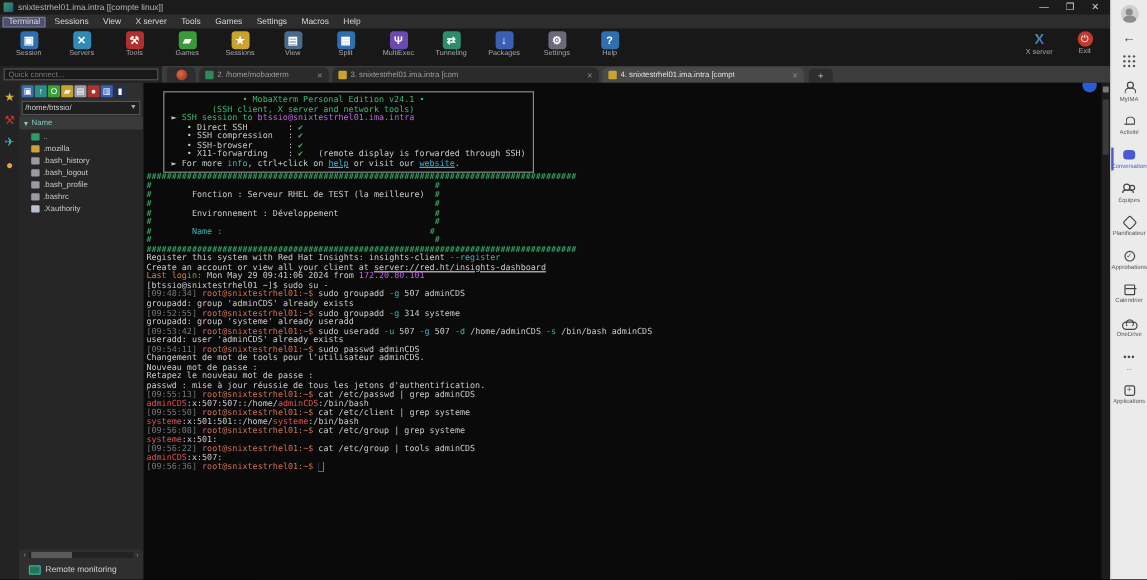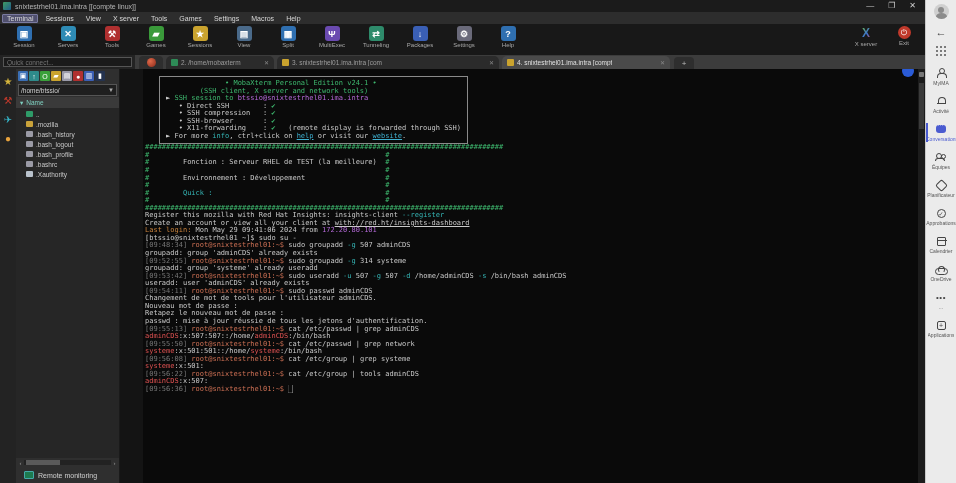--- a/index.html
+++ b/index.html
@@ -74,21 +74,21 @@
   .fi.cert { background:#b9c2cc; }
   .hscroll { height:9px; display:flex; align-items:center; background:#2f2f2f; padding:0 1px; }
   .hscroll .arr { font-size:6px; color:#999; width:7px; text-align:center; }
   .hscroll .track { flex:1; height:5px; background:#222; position:relative; }
   .hscroll .thumb { position:absolute; left:2px; top:0; width:34px; height:5px; background:#5a5a5a; }
   .remote-mon { height:16px; display:flex; align-items:center; gap:4px; padding-left:8px; background:#2f2f2f; }
   .rm-ico { width:10px; height:8px; background:#1d7a4f; border:1px solid #4aa; border-radius:1px; }
   .remote-mon span.lbl { font-size:7px; color:#d0d0d0; }
 
   
-  .termwrap { flex:1; display:flex; min-width:0; position:relative;padding-left:23px; }
+  .termwrap { flex:1; display:flex; min-width:0; position:relative; }
   .terminal { flex:1; background:#0a0a0a; overflow:hidden; padding:1px 0 0 2px; position:relative;
       font-family:"DejaVu Sans Mono", monospace; font-size:7px; line-height:7.55px; }
   .tline { white-space:pre; }
   .banner-box { display:inline-block; border:1px solid #8a8a8a; margin:6px 0 0 14px; padding:3px 6px; }
   .seg-w { color:#c9c9c9; } .seg-g { color:#3eb96f; } .seg-c { color:#35b5b5; }
   .seg-m { color:#b56ad9; } .seg-o { color:#c9823c; } .seg-p { color:#cd7054; }
   .seg-r { color:#e05252; } .seg-d { color:#767676; }
   .seg-u { color:#c9c9c9; text-decoration:underline; }
   .seg-lk { color:#3fb0d0; text-decoration:underline; }
   .seg-cur { background:#b9b9b9; color:#0a0a0a; }
@@ -327,41 +327,41 @@
         <div class="terminal">
           <div class="banner-box"><div class="tline"><span class="seg-g">              • MobaXterm Personal Edition v24.1 •</span></div><div class="tline"><span class="seg-g">        (SSH client, X server and network tools)</span></div><div class="tline"><span class="seg-w"></span></div><div class="tline"><span class="seg-w">► </span><span class="seg-g">SSH session to </span><span class="seg-m">btssio@snixtestrhel01.ima.intra</span></div><div class="tline"><span class="seg-w">   • Direct SSH        : </span><span class="seg-g">✔</span></div><div class="tline"><span class="seg-w">   • SSH compression   : </span><span class="seg-g">✔</span></div><div class="tline"><span class="seg-w">   • SSH-browser       : </span><span class="seg-g">✔</span></div><div class="tline"><span class="seg-w">   • X11-forwarding    : </span><span class="seg-g">✔</span><span class="seg-w">   (remote display is forwarded through SSH)</span></div><div class="tline"><span class="seg-w"></span></div><div class="tline"><span class="seg-w">► For more </span><span class="seg-c">info</span><span class="seg-w">, ctrl+click on </span><span class="seg-lk">help</span><span class="seg-w"> or visit our </span><span class="seg-lk">website</span><span class="seg-w">.</span></div></div>
           <div>
               <div class="tline"><span class="seg-w"></span></div>
               <div class="tline"><span class="seg-g">#####################################################################################</span></div>
               <div class="tline"><span class="seg-g">#</span><span class="seg-w">                                                        </span><span class="seg-g">#</span></div>
               <div class="tline"><span class="seg-g">#</span><span class="seg-w">        Fonction : Serveur RHEL de TEST (la meilleure)  </span><span class="seg-g">#</span></div>
               <div class="tline"><span class="seg-g">#</span><span class="seg-w">                                                        </span><span class="seg-g">#</span></div>
               <div class="tline"><span class="seg-g">#</span><span class="seg-w">        Environnement : Développement                   </span><span class="seg-g">#</span></div>
               <div class="tline"><span class="seg-g">#</span><span class="seg-w">                                                        </span><span class="seg-g">#</span></div>
-              <div class="tline"><span class="seg-g">#</span><span class="seg-w">        </span><span class="seg-c">Quick :</span><span class="seg-w">                                         </span><span class="seg-g">#</span></div>
+              <div class="tline"><span class="seg-g">#</span><span class="seg-w">        </span><span class="seg-c">Name :</span><span class="seg-w">                                         </span><span class="seg-g">#</span></div>
               <div class="tline"><span class="seg-g">#</span><span class="seg-w">                                                        </span><span class="seg-g">#</span></div>
               <div class="tline"><span class="seg-g">#####################################################################################</span></div>
-              <div class="tline"><span class="seg-w">Register this mozilla with Red Hat Insights: insights-client </span><span class="seg-c">--register</span></div>
-              <div class="tline"><span class="seg-w">Create an account or view all your client at </span><span class="seg-u">with://red.ht/insights-dashboard</span></div>
+              <div class="tline"><span class="seg-w">Register this system with Red Hat Insights: insights-client </span><span class="seg-c">--register</span></div>
+              <div class="tline"><span class="seg-w">Create an account or view all your client at </span><span class="seg-u">server://red.ht/insights-dashboard</span></div>
               <div class="tline"><span class="seg-o">Last login:</span><span class="seg-w"> Mon May 29 09:41:06 2024 from </span><span class="seg-m">172.20.80.101</span></div>
               <div class="tline"><span class="seg-w">[btssio@snixtestrhel01 ~]$ sudo su -</span></div>
               <div class="tline"><span class="seg-d">[09:48:34] </span><span class="seg-p">root@snixtestrhel01:~$</span><span class="seg-w"> sudo groupadd </span><span class="seg-c">-g</span><span class="seg-w"> 507 adminCDS</span></div>
               <div class="tline"><span class="seg-w">groupadd: group 'adminCDS' already exists</span></div>
               <div class="tline"><span class="seg-d">[09:52:55] </span><span class="seg-p">root@snixtestrhel01:~$</span><span class="seg-w"> sudo groupadd </span><span class="seg-c">-g</span><span class="seg-w"> 314 systeme</span></div>
               <div class="tline"><span class="seg-w">groupadd: group 'systeme' already useradd</span></div>
               <div class="tline"><span class="seg-d">[09:53:42] </span><span class="seg-p">root@snixtestrhel01:~$</span><span class="seg-w"> sudo useradd </span><span class="seg-c">-u</span><span class="seg-w"> 507 </span><span class="seg-c">-g</span><span class="seg-w"> 507 </span><span class="seg-c">-d</span><span class="seg-w"> /home/adminCDS </span><span class="seg-c">-s</span><span class="seg-w"> /bin/bash adminCDS</span></div>
               <div class="tline"><span class="seg-w">useradd: user 'adminCDS' already exists</span></div>
               <div class="tline"><span class="seg-d">[09:54:11] </span><span class="seg-p">root@snixtestrhel01:~$</span><span class="seg-w"> sudo passwd adminCDS</span></div>
               <div class="tline"><span class="seg-w">Changement de mot de tools pour l'utilisateur adminCDS.</span></div>
               <div class="tline"><span class="seg-w">Nouveau mot de passe :</span></div>
               <div class="tline"><span class="seg-w">Retapez le nouveau mot de passe :</span></div>
               <div class="tline"><span class="seg-w">passwd : mise à jour réussie de tous les jetons d'authentification.</span></div>
               <div class="tline"><span class="seg-d">[09:55:13] </span><span class="seg-p">root@snixtestrhel01:~$</span><span class="seg-w"> cat /etc/passwd | grep adminCDS</span></div>
               <div class="tline"><span class="seg-r">adminCDS</span><span class="seg-w">:x:507:507::/home/</span><span class="seg-r">adminCDS</span><span class="seg-w">:/bin/bash</span></div>
-              <div class="tline"><span class="seg-d">[09:55:50] </span><span class="seg-p">root@snixtestrhel01:~$</span><span class="seg-w"> cat /etc/passwd | grep network</span></div>
+              <div class="tline"><span class="seg-d">[09:55:50] </span><span class="seg-p">root@snixtestrhel01:~$</span><span class="seg-w"> cat /etc/client | grep systeme</span></div>
               <div class="tline"><span class="seg-r">systeme</span><span class="seg-w">:x:501:501::/home/</span><span class="seg-r">systeme</span><span class="seg-w">:/bin/bash</span></div>
               <div class="tline"><span class="seg-d">[09:56:08] </span><span class="seg-p">root@snixtestrhel01:~$</span><span class="seg-w"> cat /etc/group | grep systeme</span></div>
               <div class="tline"><span class="seg-r">systeme</span><span class="seg-w">:x:501:</span></div>
               <div class="tline"><span class="seg-d">[09:56:22] </span><span class="seg-p">root@snixtestrhel01:~$</span><span class="seg-w"> cat /etc/group | tools adminCDS</span></div>
               <div class="tline"><span class="seg-r">adminCDS</span><span class="seg-w">:x:507:</span></div>
               <div class="tline"><span class="seg-d">[09:56:36] </span><span class="seg-p">root@snixtestrhel01:~$</span><span class="seg-w"> </span><span class="seg-cur">█</span></div>
             </div>
           <span class="float-blue"></span>
         </div>
         <div class="vscroll">

